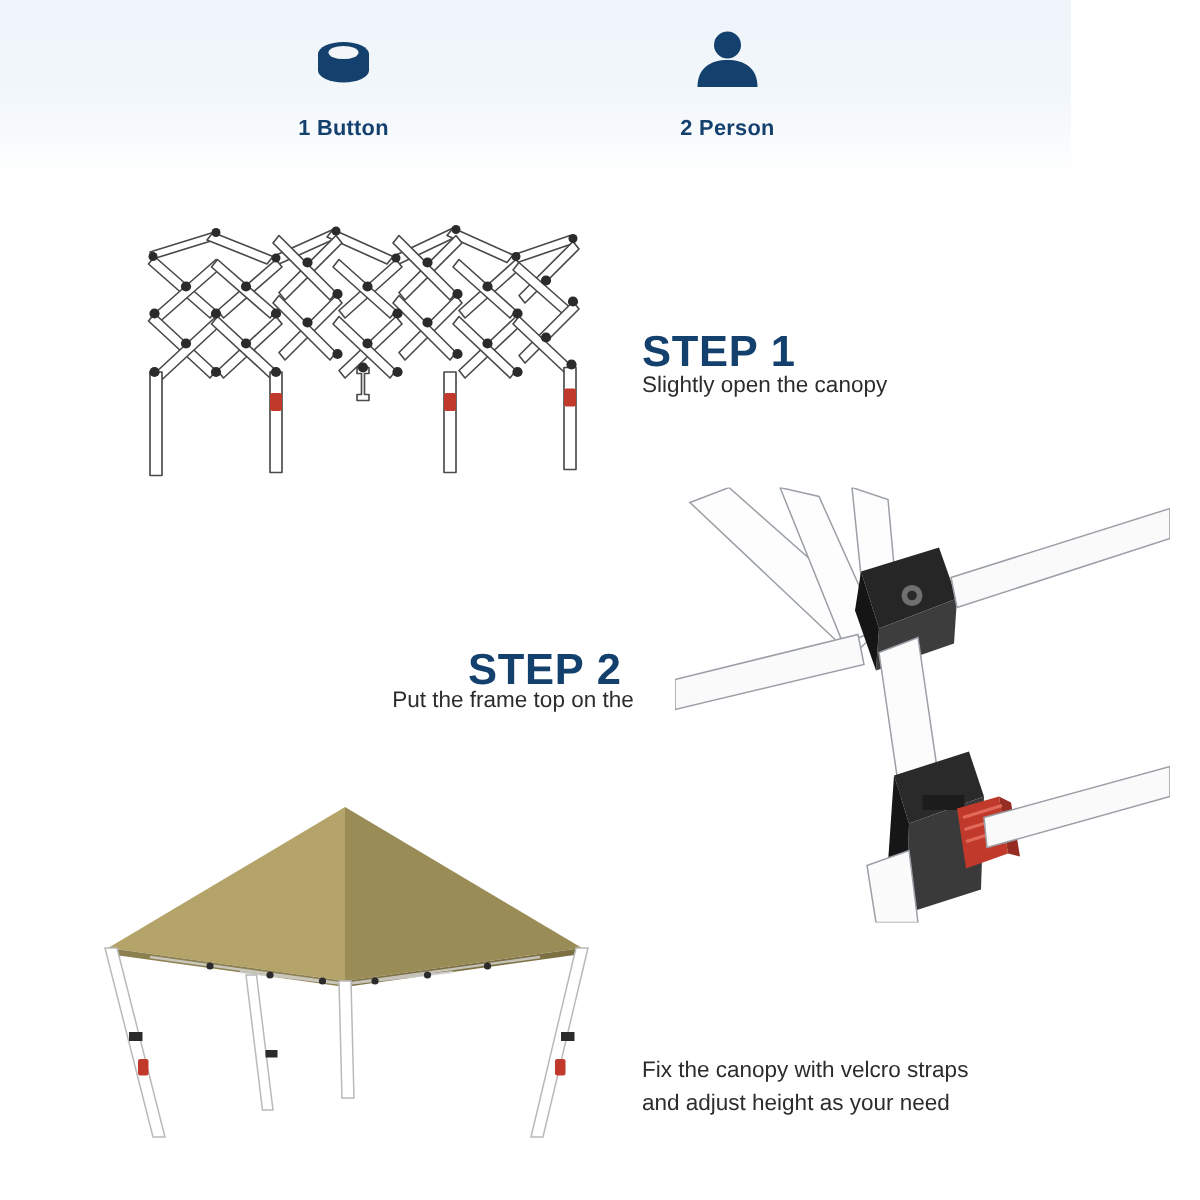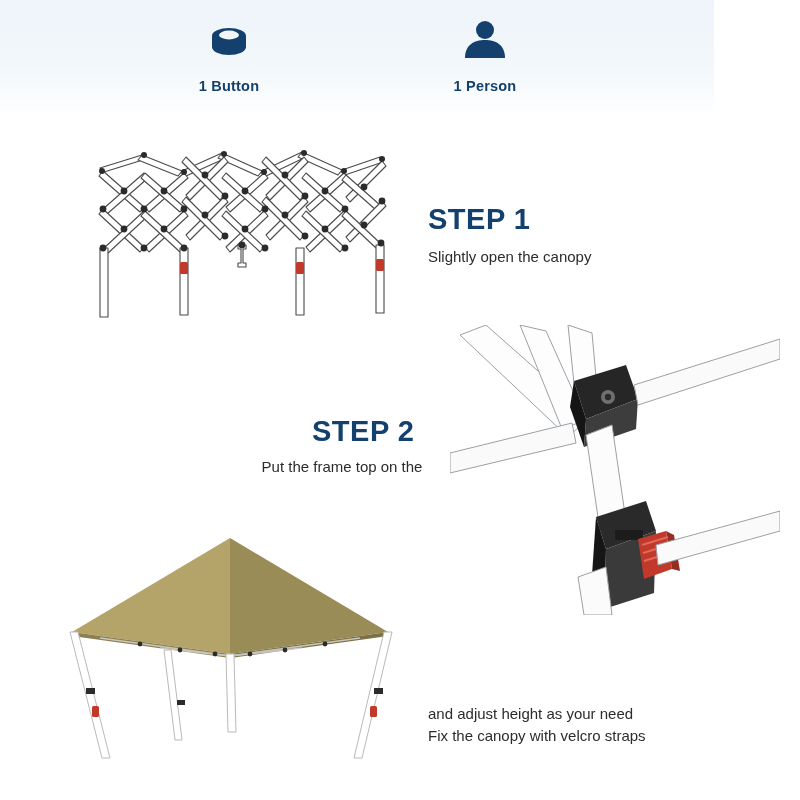--- a/index.html
+++ b/index.html
@@ -46,20 +46,21 @@
     letter-spacing: .2px;
   }
 
   
   .step-title {
     position: absolute;
     font-size: 29px;
     font-weight: bold;
     color: #14406e;
     letter-spacing: .5px;
+    margin-top: 16px;
   }
   .step-desc {
     position: absolute;
     font-size: 15px;
     color: #2c2c2c;
     line-height: 22px;
   }
 
   #step1-title { left: 428px; top: 203px; }
   #step1-desc  { left: 428px; top: 246px; width: 330px; }
@@ -97,21 +98,21 @@
       <div class="caption">1 Button</div>
     </div>
 
     <div class="feature">
       <div class="icon-wrap">
         <svg width="56" height="56" viewBox="0 0 56 56">
           <circle cx="28" cy="16" r="9" fill="#14406e"></circle>
           <path d="M8 44 C8 31 17 26 28 26 C39 26 48 31 48 44 Z" fill="#14406e"></path>
         </svg>
       </div>
-      <div class="caption">1 Person</div>
+      <div class="caption">2 Person</div>
     </div>
 
 
   </div>
 
   <div class="art" id="art-frame">
     <svg width="340" height="190" viewBox="0 0 340 190">
       <g stroke="#4a4a4a" stroke-width="1.1" fill="#ffffff" stroke-linejoin="round">
 
         <g>
@@ -316,17 +317,17 @@
 
       <g fill="#2b2b2b">
         <rect x="46" y="168" width="9" height="6"></rect>
         <rect x="334" y="168" width="9" height="6"></rect>
         <rect x="137" y="180" width="8" height="5"></rect>
       </g>
     </svg>
   </div>
 
   <div class="step-desc" id="step3-desc">
+    <div>Fix the canopy with velcro straps</div>
     <div>and adjust height as your need</div>
-    <div>Fix the canopy with velcro straps</div>
   </div>
 
 </div>
 
 </body></html>

